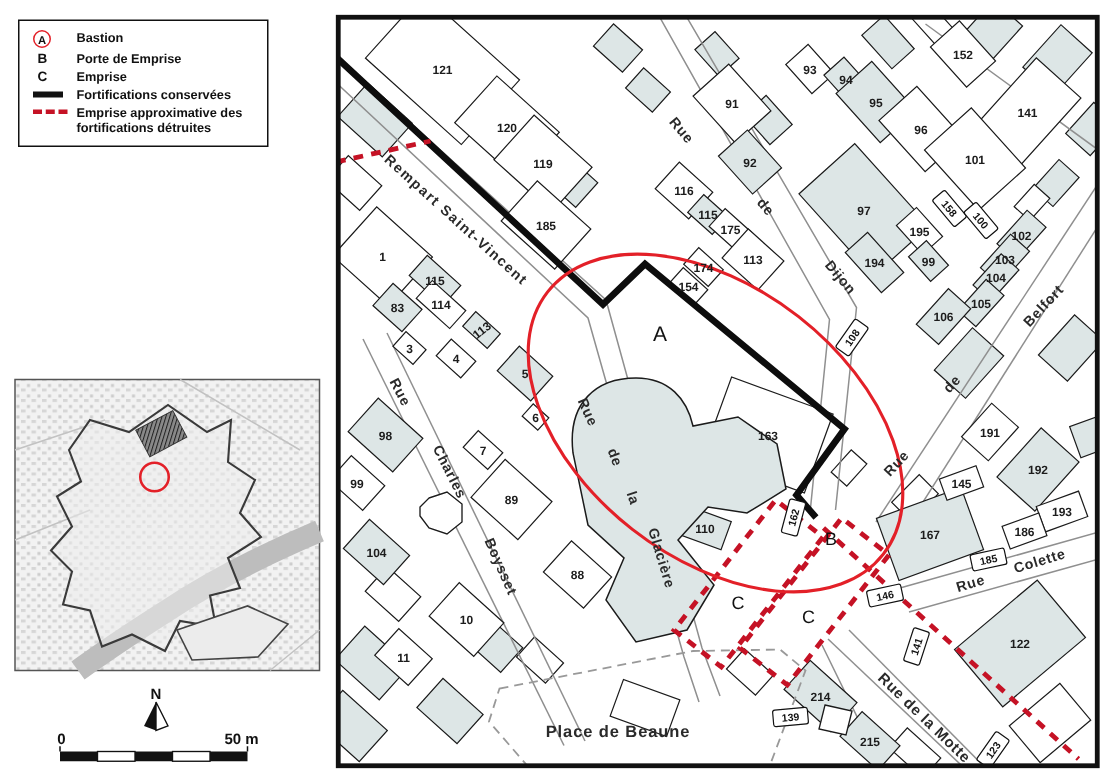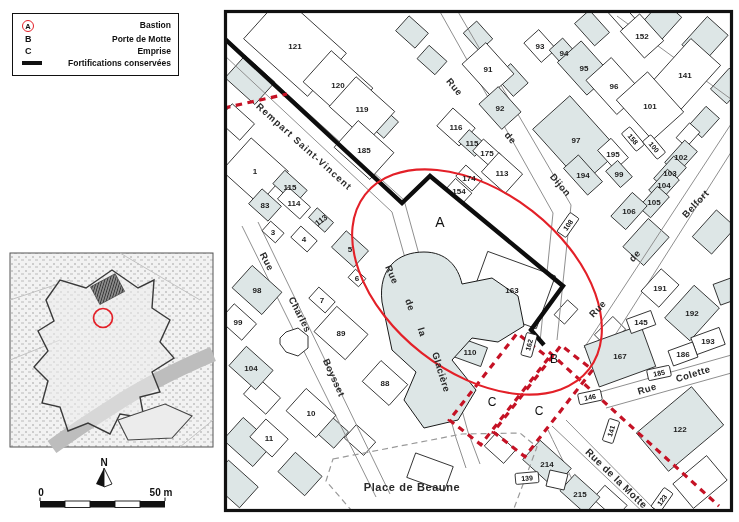--- a/index.html
+++ b/index.html
@@ -4,21 +4,21 @@
 <style>
   html,body{margin:0;padding:0;background:#fff;}
   .page{position:relative;width:739px;height:522px;background:#fff;overflow:hidden;
         font-family:"Liberation Sans",sans-serif;}
   svg{position:absolute;left:0;top:0;}
   
   .legend{position:absolute;left:12px;top:13px;width:150px;background:#fff;
           border:1.6px solid #111;padding:6px 7px 5px 8px;z-index:5;}
   .lrow{display:flex;align-items:flex-start;margin-bottom:2px;}
   .lsym{flex:0 0 30px;display:flex;align-items:flex-start;}
-  .llab{flex:1;font-weight:700;font-size:8.5px;line-height:1.18;color:#111;text-align:right;}
+  .llab{flex:1;font-weight:700;font-size:8.5px;line-height:1.18;color:#111;}
   .sym-circle{display:inline-flex;width:10px;height:10px;border:1.6px solid #e32028;
           border-radius:50%;align-items:center;justify-content:center;
           font-size:7.5px;font-weight:700;color:#111;margin-left:1px;}
   .sym-letter{padding-left:4px;font-size:9px;font-weight:700;color:#111;}
   .sym-line{width:20px;height:3.5px;background:#111;margin-top:3px;margin-left:1px;}
   .sym-dash{width:23px;height:0;border-top:3.5px dashed #c51225;margin-top:3px;margin-left:1px;}
   
   .plab{font-family:"Liberation Sans",sans-serif;font-weight:700;font-size:8px;
         fill:#1c1c1c;text-anchor:middle;}
   .blab{font-family:"Liberation Sans",sans-serif;font-weight:700;font-size:7px;
@@ -39,33 +39,39 @@
     <div class="lrow">
       <span class="lsym">
           <span class="sym-circle">A</span>
         </span>
       <span class="llab">Bastion</span>
     </div>
     <div class="lrow">
       <span class="lsym">
           <span class="sym-letter">B</span>
         </span>
-      <span class="llab">Porte de Motte</span>
+      <span class="llab">Porte de Emprise</span>
     </div>
     <div class="lrow">
       <span class="lsym">
           <span class="sym-letter">C</span>
         </span>
       <span class="llab">Emprise</span>
     </div>
     <div class="lrow">
       <span class="lsym">
           <span class="sym-line"></span>
         </span>
       <span class="llab">Fortifications conservées</span>
+    </div>
+    <div class="lrow">
+      <span class="lsym">
+          <span class="sym-dash"></span>
+        </span>
+      <span class="llab">Emprise approximative des fortifications détruites</span>
     </div>
   </div>
 
   <svg width="739" height="522" viewBox="0 0 739 522">
     <defs>
       <clipPath id="mapclip">
           <rect x="225" y="11" width="507" height="500"></rect>
         </clipPath>
       <pattern id="cityp" width="7" height="7" patternUnits="userSpaceOnUse">
         <rect width="7" height="7" fill="#f2f2f2"></rect>

